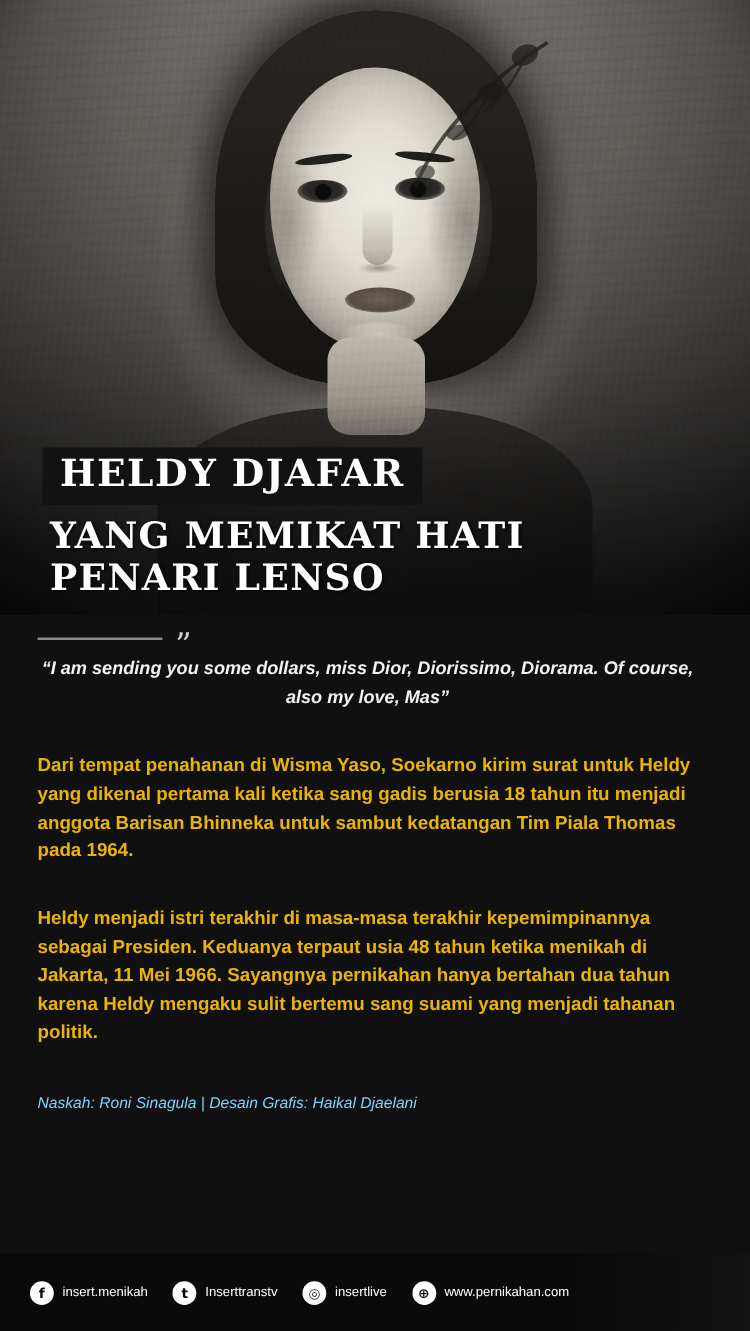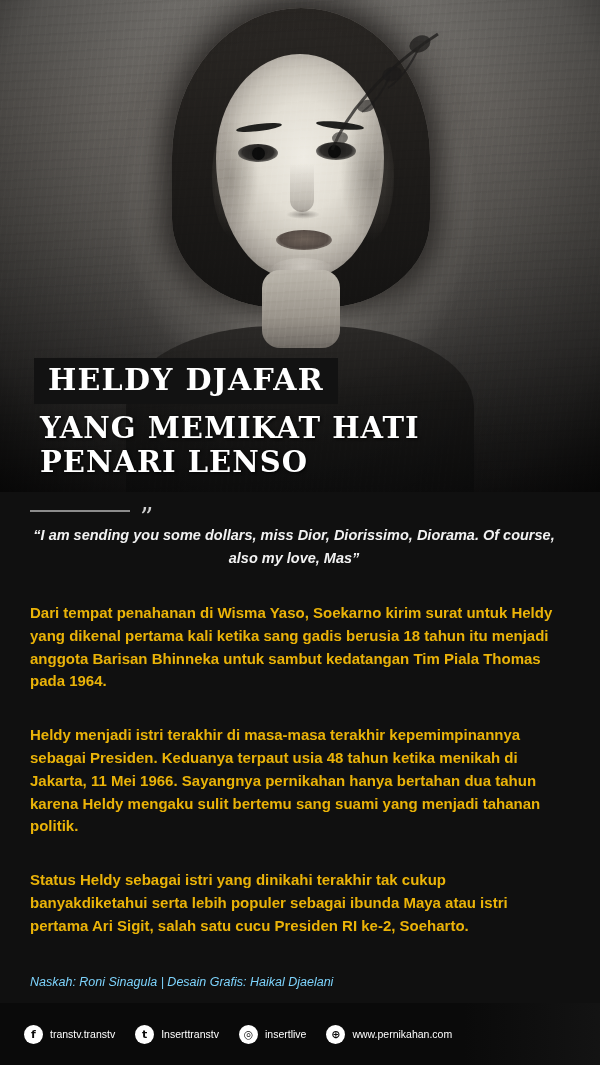--- a/index.html
+++ b/index.html
@@ -339,29 +339,28 @@
 
     <div class="rule-row">
       <div class="rule-line"></div>
       <div class="quote-mark">”</div>
     </div>
 
     <div class="quote">“I am sending you some dollars, miss Dior, Diorissimo, Diorama. Of course, also my love, Mas”</div>
 
     <p class="para">Dari tempat penahanan di Wisma Yaso, Soekarno kirim surat untuk Heldy yang dikenal pertama kali ketika sang gadis berusia 18 tahun itu menjadi anggota Barisan Bhinneka untuk sambut kedatangan Tim Piala Thomas pada 1964.</p>
     <p class="para">Heldy menjadi istri terakhir di masa-masa terakhir kepemimpinannya sebagai Presiden. Keduanya terpaut usia 48 tahun ketika menikah di Jakarta, 11 Mei 1966. Sayangnya pernikahan hanya bertahan dua tahun karena Heldy mengaku sulit bertemu sang suami yang menjadi tahanan politik.</p>
-    <p class="para">Status Heldy sebagai istri yang dinikahi terakhir tak cukup banyakdiketahui serta lebih populer sebagai ibunda Maya atau istri pertama Ari Sigit, salah satu cucu Presiden RI ke-2, Soeharto.</p>
 
     <div class="credits">Naskah: Roni Sinagula  |  Desain Grafis: Haikal Djaelani</div>
   </div>
 
   <div class="footer">
     <div class="social">
       <span class="glyph">f</span>
-      <span class="handle">transtv.transtv</span>
+      <span class="handle">insert.menikah</span>
     </div>
     <div class="social">
       <span class="glyph">t</span>
       <span class="handle">Inserttranstv</span>
     </div>
     <div class="social">
       <span class="glyph">◎</span>
       <span class="handle">insertlive</span>
     </div>
     <div class="social">

